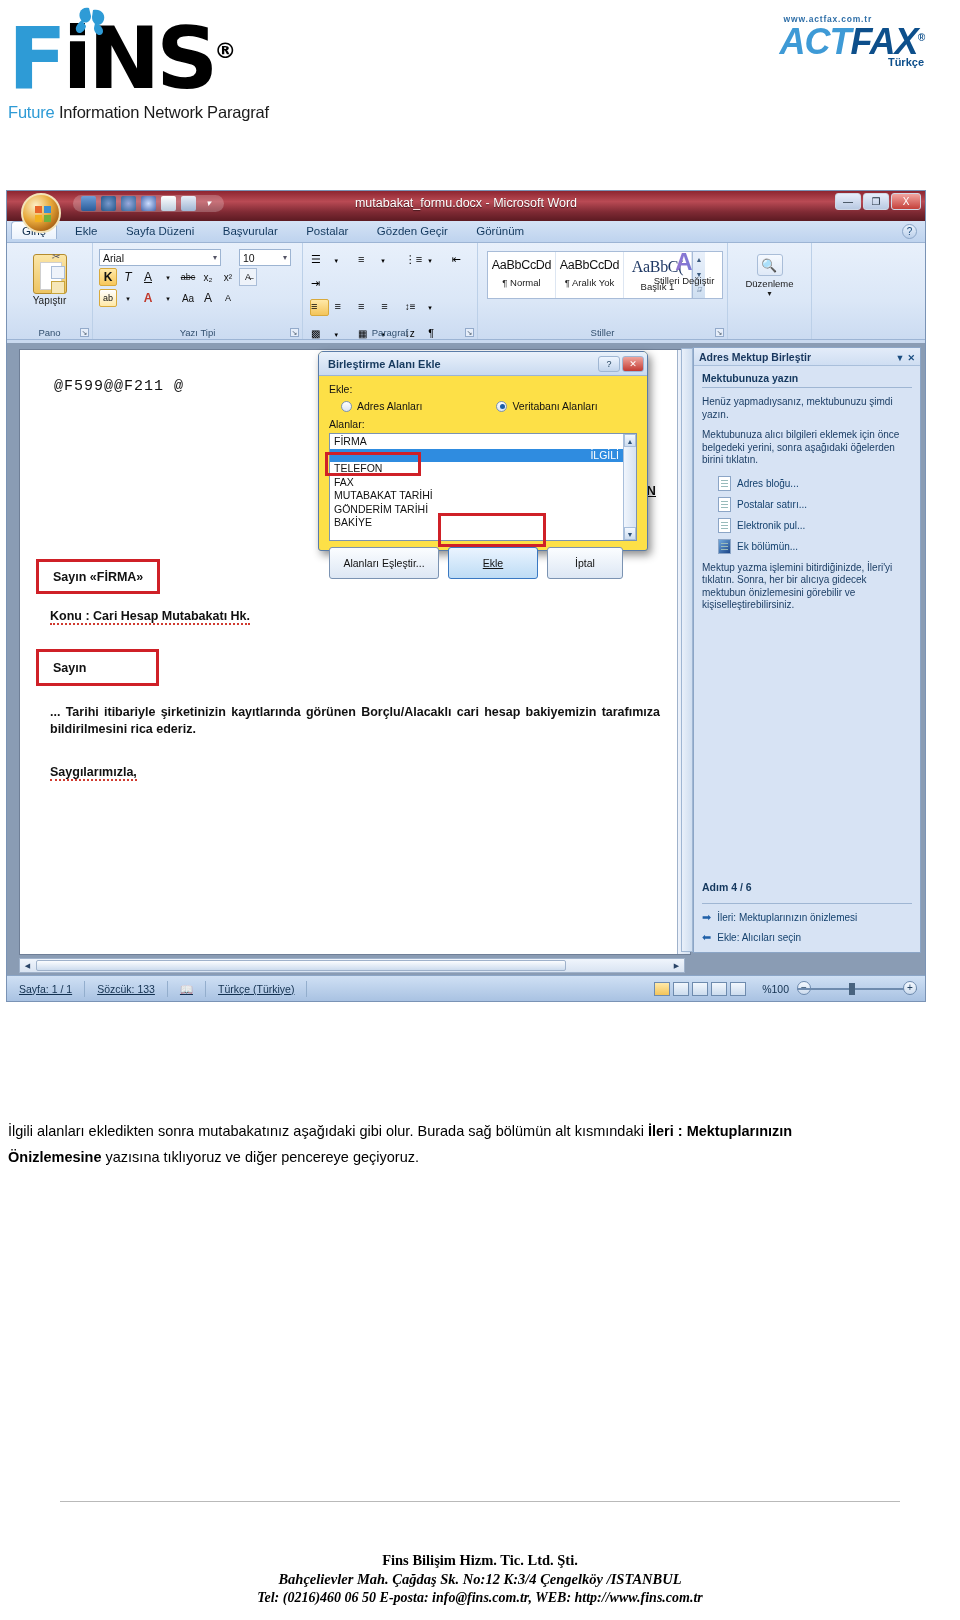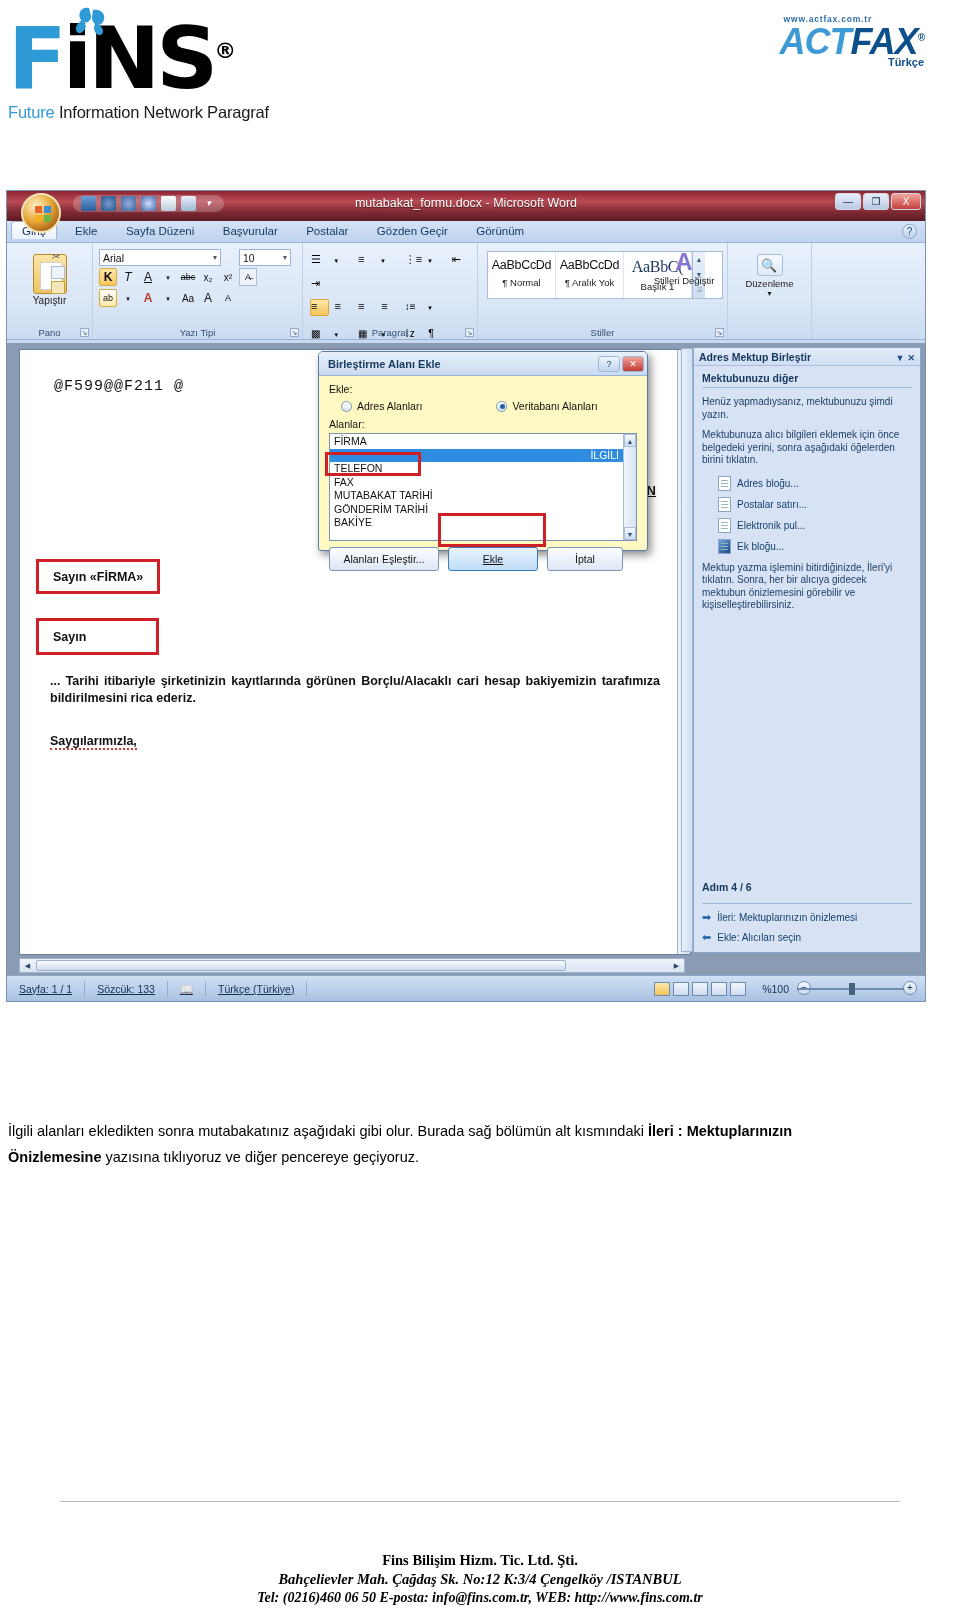--- a/index.html
+++ b/index.html
@@ -191,21 +191,21 @@
   .tp-link .ic:after { content:""; position:absolute; left:2px; top:3px; right:2px; height:1px; background:#9bb; box-shadow:0 3px 0 #9bb, 0 6px 0 #9bb;}
   .tp-foot { position:absolute; left:8px; right:8px; bottom:8px; }
   .tp-step { font-size:10.5px; font-weight:bold; color:#13375d; border-bottom:1px solid #9fb6d3; padding-bottom:10px; }
   .tp-nav { display:flex; align-items:center; gap:6px; font-size:10px; color:#14416e; margin-top:7px; }
   .tp-nav .arr { color:#2060a8; font-size:11px; }
   .tp-scroll { position:absolute; left:-13px; top:0; width:12px; bottom:0; background:linear-gradient(90deg,#e9f0fa,#cfdef0); border:1px solid #9fb6d3;}
 
   
   .dialog {
     position:absolute; left:311px; top:160px; width:330px; height:200px;
-    background:#fef9c3; border:1px solid #5a7ca8; border-radius:5px 5px 3px 3px;
+    background:#fde047; border:1px solid #5a7ca8; border-radius:5px 5px 3px 3px;
     box-shadow:3px 4px 9px rgba(0,0,0,.45);
     z-index:40;
   }
   .dlg-title {
     height:24px; background:linear-gradient(180deg,#e9f1fb,#c9daf0);
     border-bottom:1px solid #9cb4d4; border-radius:4px 4px 0 0;
     display:flex; align-items:center; justify-content:space-between; padding:0 3px 0 9px;
   }
   .dlg-title .t { font-size:11px; font-weight:bold; color:#173a5e; }
   .dlg-title .btns { display:flex; gap:2px; }
@@ -219,21 +219,21 @@
   .radio .r { width:11px; height:11px; border-radius:50%; border:1px solid #7b93b2; background:linear-gradient(180deg,#fff,#dbe5f2); position:relative;}
   .radio.sel .r:after { content:""; position:absolute; left:2.5px; top:2.5px; width:5px; height:5px; border-radius:50%; background:#1d5fa8; }
   .listbox { margin-top:3px; border:1px solid #7b93b2; background:#fff; height:108px; position:relative; overflow:hidden; display:flex; }
   .listitems { flex:1; padding:1px 0; }
   .li { font-size:10.5px; color:#111; padding:0 4px; line-height:13.5px; }
   .li.sel { background:#2f8ce0; color:#fff;text-align:right; }
   .lscroll { width:13px; background:linear-gradient(90deg,#f0f5fc,#d6e2f1); border-left:1px solid #a9bfdb; position:relative; }
   .lscroll i { position:absolute; left:0; right:0; height:13px; font-size:7px; text-align:center; line-height:13px; color:#2e5278;
                background:linear-gradient(180deg,#f4f9ff,#cddcee); border:1px solid #a9bfdb;}
   .dlg-btns { display:flex; gap:9px; margin-top:6px; align-items:center; }
-  .dbtn { height:24px; border:1px solid #7b93b2; border-radius:3px; font-size:10.5px; color:#111;
+  .dbtn { height:32px; border:1px solid #7b93b2; border-radius:3px; font-size:10.5px; color:#111;
           background:linear-gradient(180deg,#fbfdff,#dde7f4); display:flex; align-items:center; justify-content:center; }
   .dbtn.primary { border:1px solid #3a78c2; background:linear-gradient(180deg,#eaf4ff,#bedcf5); }
   .dbtn u { text-decoration:underline; }
   .ann-box { position:absolute; border:3px solid #cf2027; pointer-events:none; z-index:60; }
 
   
   .caption {
     position:absolute; left:8px; top:1118px; width:880px;
     font-size:14.5px; line-height:26px; color:#000;
     font-family:"Liberation Sans", sans-serif;
@@ -436,20 +436,23 @@
           <u>ÇOK ACİL LÜTFEN</u>
         </div>
         <div class="right-line" style="margin-top:14px; padding-right:40px">MUHASEBE</div>
 
         <div style="margin-top:32px">
           <span class="redbox">
             <span class="bodyline">Sayın «FİRMA»</span>
           </span>
         </div>
 
+        <div class="bodyline" style="margin:14px 0 0 14px">
+          <span class="squig">Konu : Cari Hesap Mutabakatı Hk.</span>
+        </div>
 
         <div style="margin-top:24px">
           <span class="redbox" style="padding:6px 70px 6px 14px">
             <span class="bodyline">Sayın</span>
           </span>
         </div>
 
         <div class="bodyline" style="margin:18px 14px 0 14px; text-align:justify">... Tarihi itibariyle şirketinizin kayıtlarında görünen Borçlu/Alacaklı cari hesap bakiyemizin tarafımıza bildirilmesini rica ederiz.</div>
         <div class="bodyline" style="margin:26px 14px 0 14px">
           <span class="squig">Saygılarımızla,</span>
@@ -469,40 +472,40 @@
     <div class="taskpane">
       <div class="tp-scroll"></div>
       <div class="tp-head">
         <span>Adres Mektup Birleştir</span>
         <span>
           <span class="ic">▼</span>
           <span class="ic">✕</span>
         </span>
       </div>
       <div class="tp-body">
-        <div class="tp-h">Mektubunuzu diğer</div>
+        <div class="tp-h">Mektubunuza yazın</div>
         <div class="tp-p">Henüz yapmadıysanız, mektubunuzu şimdi yazın.</div>
         <div class="tp-p">Mektubunuza alıcı bilgileri eklemek için önce belgedeki yerini, sonra aşağıdaki öğelerden birini tıklatın.</div>
 
         <div class="tp-links">
           <div class="tp-link">
             <span class="ic"></span>
             <span>Adres bloğu...</span>
           </div>
           <div class="tp-link">
             <span class="ic"></span>
             <span>Postalar satırı...</span>
           </div>
           <div class="tp-link">
             <span class="ic"></span>
             <span>Elektronik pul...</span>
           </div>
           <div class="tp-link">
             <span class="ic" style="background:linear-gradient(135deg,#6fa8dc,#1c4587)"></span>
-            <span>Ek bloğu...</span>
+            <span>Ek bölümün...</span>
           </div>
         </div>
 
         <div class="tp-p">Mektup yazma işlemini bitirdiğinizde, İleri'yi tıklatın. Sonra, her bir alıcıya gidecek mektubun önizlemesini görebilir ve kişiselleştirebilirsiniz.</div>
 
         <div class="tp-foot">
           <div class="tp-step">Adım 4 / 6</div>
           <div class="tp-nav">
             <span class="arr">➡</span>
             <span>İleri: Mektuplarınızın önizlemesi</span>

